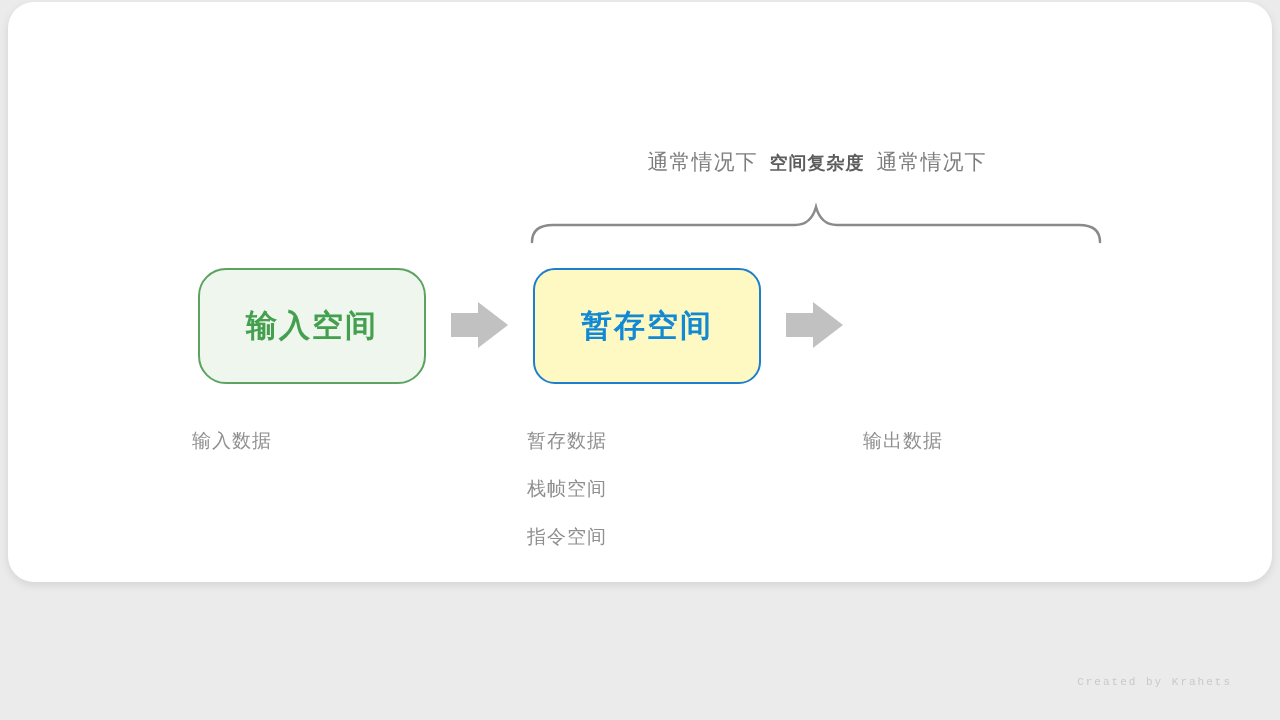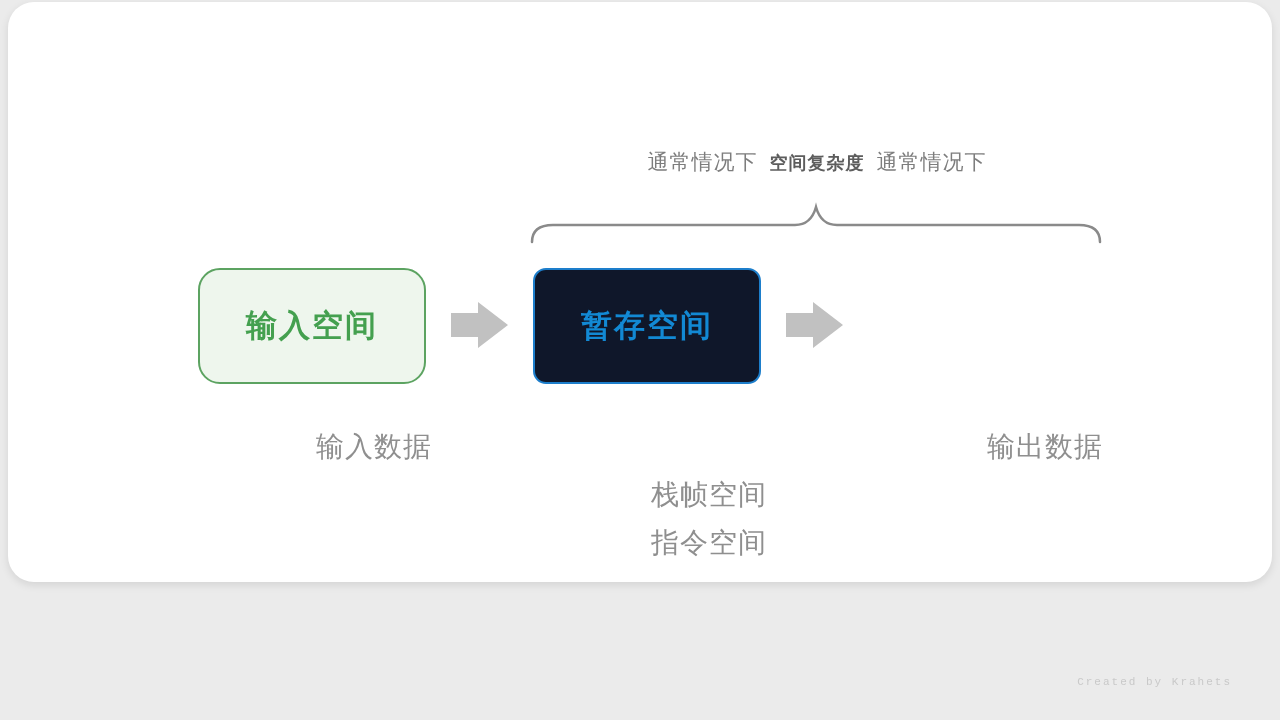--- a/index.html
+++ b/index.html
@@ -23,22 +23,22 @@
   .brace{position:absolute;left:521px;top:200px;}
   .box{
     position:absolute;top:266px;width:228px;height:116px;
     border-width:2.5px;border-style:solid;border-radius:22px;
     display:flex;align-items:center;justify-content:center;
     box-sizing:border-box;
   }
   .box-label{font-size:31px;font-weight:bold;letter-spacing:2px;}
   .arrow{position:absolute;top:300px;}
   .note{
-    position:absolute;width:240px;text-align:right;
-    font-size:28px;color:#8f8f8f;letter-spacing:1px;
+    position:absolute;width:240px;text-align:left;
+    font-size:19px;color:#8f8f8f;letter-spacing:1px;
   }
   .credit{
     position:absolute;right:40px;top:674px;
     font-family:Liberation Mono, monospace;
     font-size:11px;color:#c9c9c9;letter-spacing:2px;
   }
 </style>
 </head>
 <body>
 
@@ -47,39 +47,40 @@
   <div class="caption">
     <span class="normal">通常情况下</span>
     <span class="strong">空间复杂度</span>
     <span class="normal">通常情况下</span>
   </div>
 
   <svg class="brace" width="574" height="42" viewBox="0 0 574 42">
     <path d="M 3 40 Q 3 23 24 23 L 266 23 Q 282 23 287 5 Q 292 23 308 23 L 550 23 Q 571 23 571 40" fill="none" stroke-width="2.5" stroke-linecap="round" stroke="#8a8a8a"></path>
   </svg>
 
-  <div class="box" style="left: 190px; border-color: rgb(92, 163, 97); background-color: rgb(238, 246, 237);">
+  <div class="box" style="left: 190px; border-color: rgb(92, 163, 97); background-color: rgb(238, 246, 237); border-radius: 28px;">
     <span class="box-label" style="color: rgb(68, 160, 79);">输入空间</span>
   </div>
 
-  <div class="box" style="left: 525px; border-color: rgb(29, 126, 203); background-color: #0f172a; border-radius: 13px;">
+  <div class="box" style="left: 525px; border-color: rgb(29, 126, 203); background-color: #fef9c3;">
     <span class="box-label" style="color: rgb(18, 137, 212);">暂存空间</span>
   </div>
 
 
   <svg class="arrow" style="left:443px;" width="57" height="46" viewBox="0 0 57 46">
     <polygon points="0,11 27,11 27,0 57,23 27,46 27,35 0,35" fill="#c1c1c1"></polygon>
   </svg>
 
   <svg class="arrow" style="left:778px;" width="57" height="46" viewBox="0 0 57 46">
     <polygon points="0,11 27,11 27,0 57,23 27,46 27,35 0,35" fill="#c1c1c1"></polygon>
   </svg>
 
   <div class="note" style="left:184px;top:426px;">输入数据</div>
 
+  <div class="note" style="left:519px;top:426px;">暂存数据</div>
   <div class="note" style="left:519px;top:474px;">栈帧空间</div>
   <div class="note" style="left:519px;top:522px;">指令空间</div>
 
   <div class="note" style="left:855px;top:426px;">输出数据</div>
 
   <div class="credit">Created by Krahets</div>
 
 </div>
 
 </body></html>

